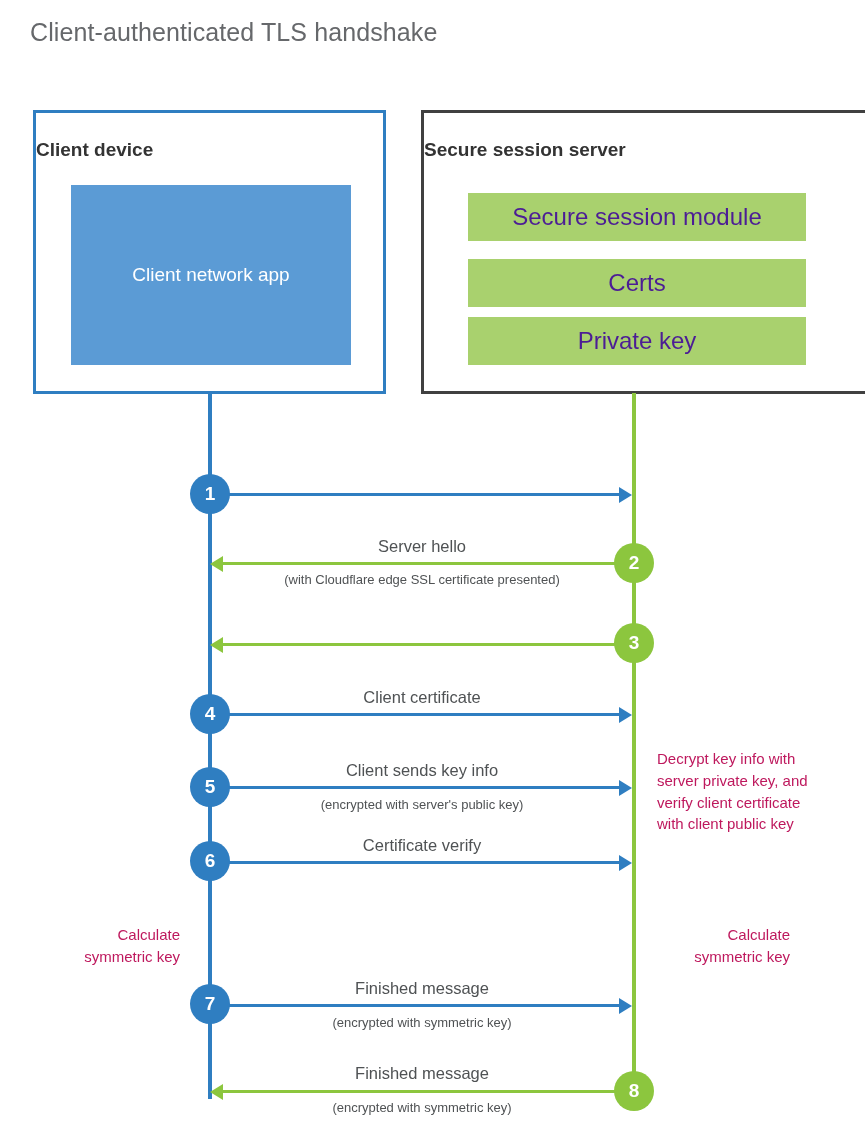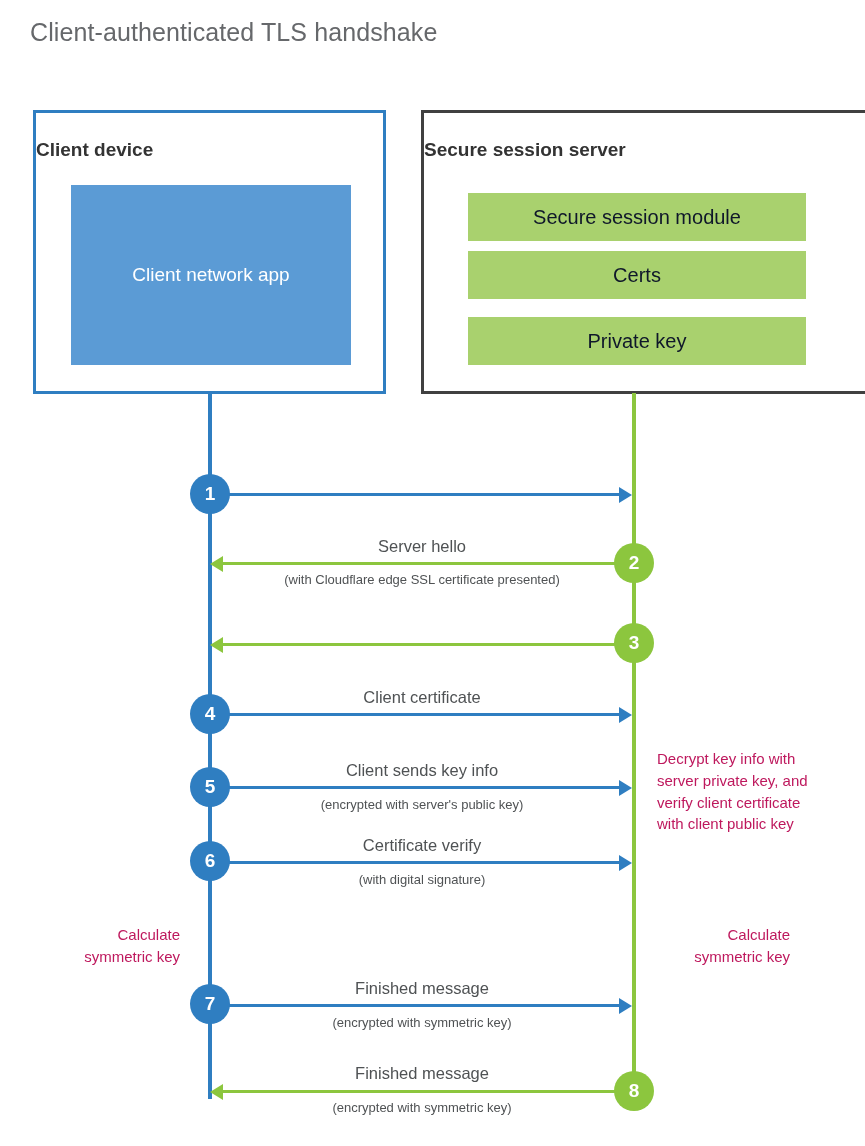--- a/index.html
+++ b/index.html
@@ -32,26 +32,26 @@
 
   .client-app{
     position:absolute;left:35px;top:72px;width:280px;height:180px;
     background:#5b9bd5;color:#ffffff;
     display:flex;align-items:center;justify-content:center;text-align:center;
     font-size:19px;line-height:1.35;font-weight:400;
   }
 
   .green-bar{
     position:absolute;left:44px;width:338px;height:48px;
-    background:#a9d16e;color:#0f172a;
+    background:#a9d16e;color:#4c1d95;
     display:flex;align-items:center;justify-content:center;
-    font-size:20px;font-weight:400;
+    font-size:24px;font-weight:400;
   }
   .green-bar.b0{top:80px;}
-  .green-bar.b1{top:138px;}
+  .green-bar.b1{top:146px;}
   .green-bar.b2{top:204px;}
 
   
   .lifeline{position:absolute;width:4px;}
   .lifeline.client-line{left:208px;top:393px;height:706px;background:#2f7ec1;}
   .lifeline.server-line{left:632px;top:393px;height:700px;background:#8cc63e;}
 
   
   .arrow-line{position:absolute;height:3px;}
   .arrow-line.blue{background:#2f7ec1;}
@@ -135,21 +135,20 @@
 
   <div class="msg-label" style="left:210px;top:761px;width:424px;">Client sends key info</div>
   <div class="arrow-line blue" style="left:210px;top:786px;width:411px;"></div>
   <div class="arrow-head right" style="left:619px;top:780px;"></div>
   <div class="msg-sublabel" style="left:210px;top:797px;width:424px;">(encrypted with server's public key)</div>
   <div class="step-circle blue" style="left:190px;top:767px;">5</div>
 
   <div class="msg-label" style="left:210px;top:836px;width:424px;">Certificate verify</div>
   <div class="arrow-line blue" style="left:210px;top:861px;width:411px;"></div>
   <div class="arrow-head right" style="left:619px;top:855px;"></div>
-  <div class="msg-sublabel" style="left:210px;top:872px;width:424px;">(with digital signature)</div>
   <div class="step-circle blue" style="left:190px;top:841px;">6</div>
 
   <div class="msg-label" style="left:210px;top:979px;width:424px;">Finished message</div>
   <div class="arrow-line blue" style="left:210px;top:1004px;width:411px;"></div>
   <div class="arrow-head right" style="left:619px;top:998px;"></div>
   <div class="msg-sublabel" style="left:210px;top:1015px;width:424px;">(encrypted with symmetric key)</div>
   <div class="step-circle blue" style="left:190px;top:984px;">7</div>
 
   <div class="msg-label" style="left:210px;top:1064px;width:424px;">Finished message</div>
   <div class="arrow-line green" style="left:223px;top:1090px;width:411px;"></div>

